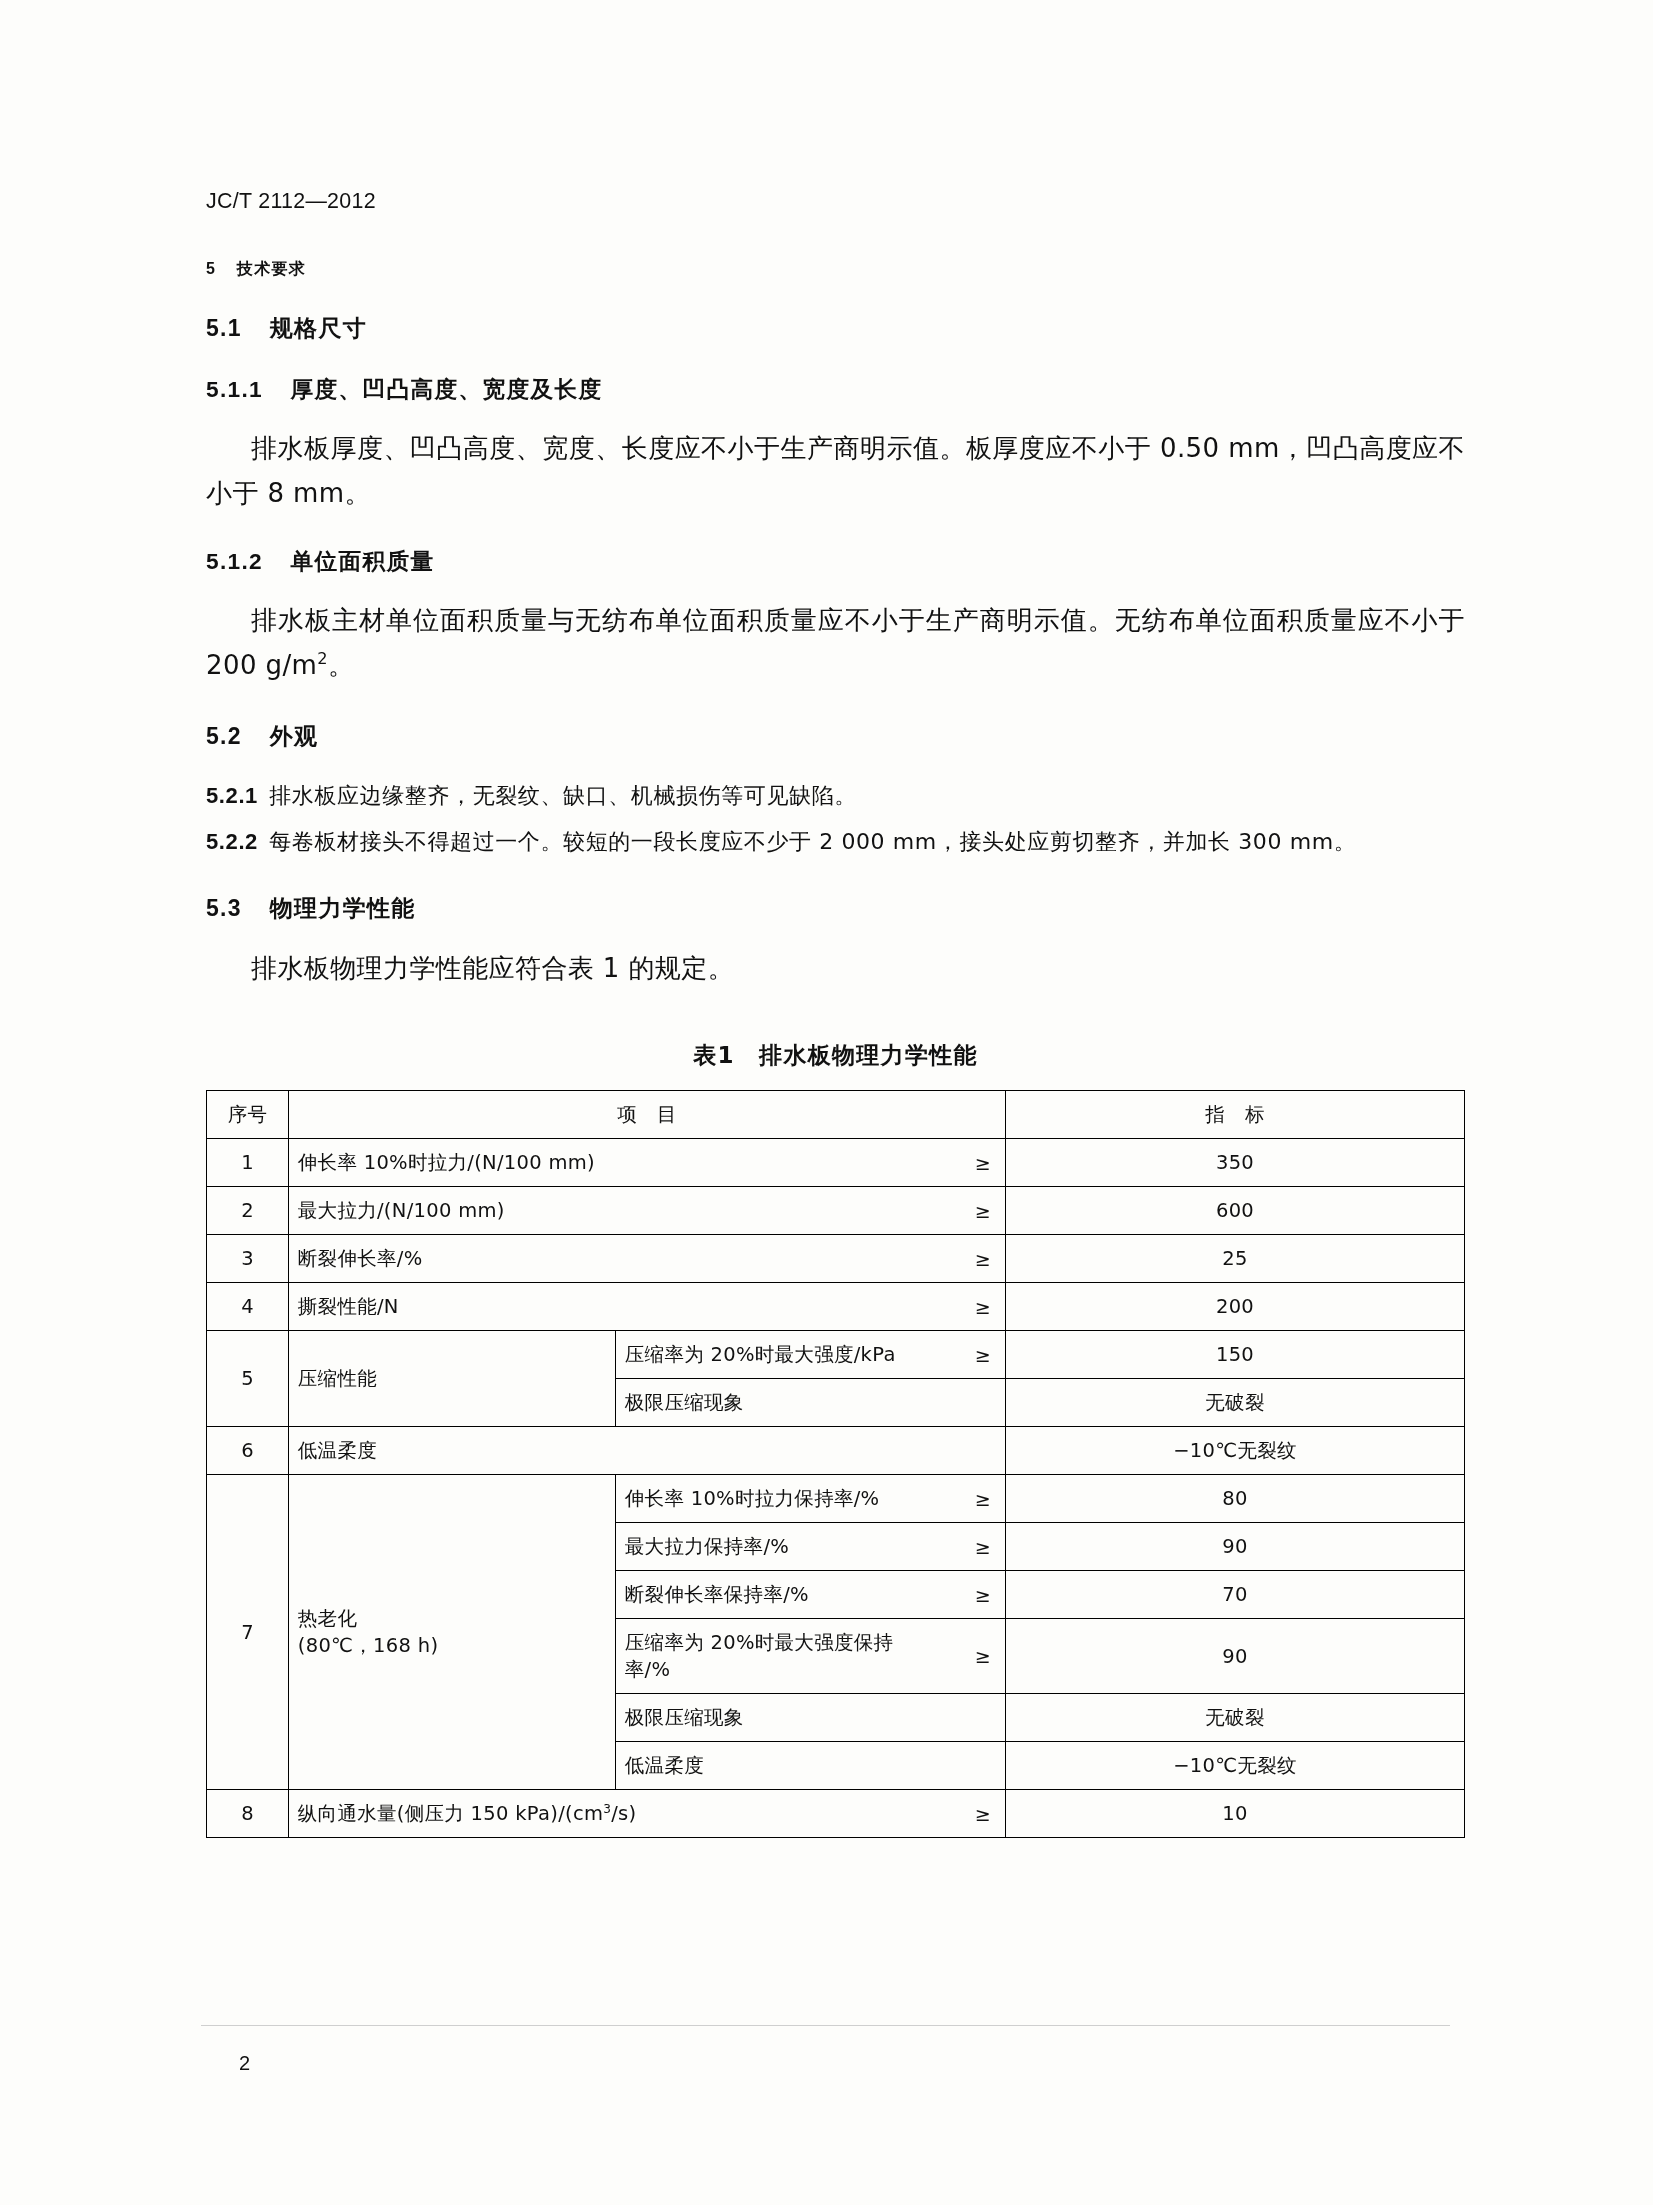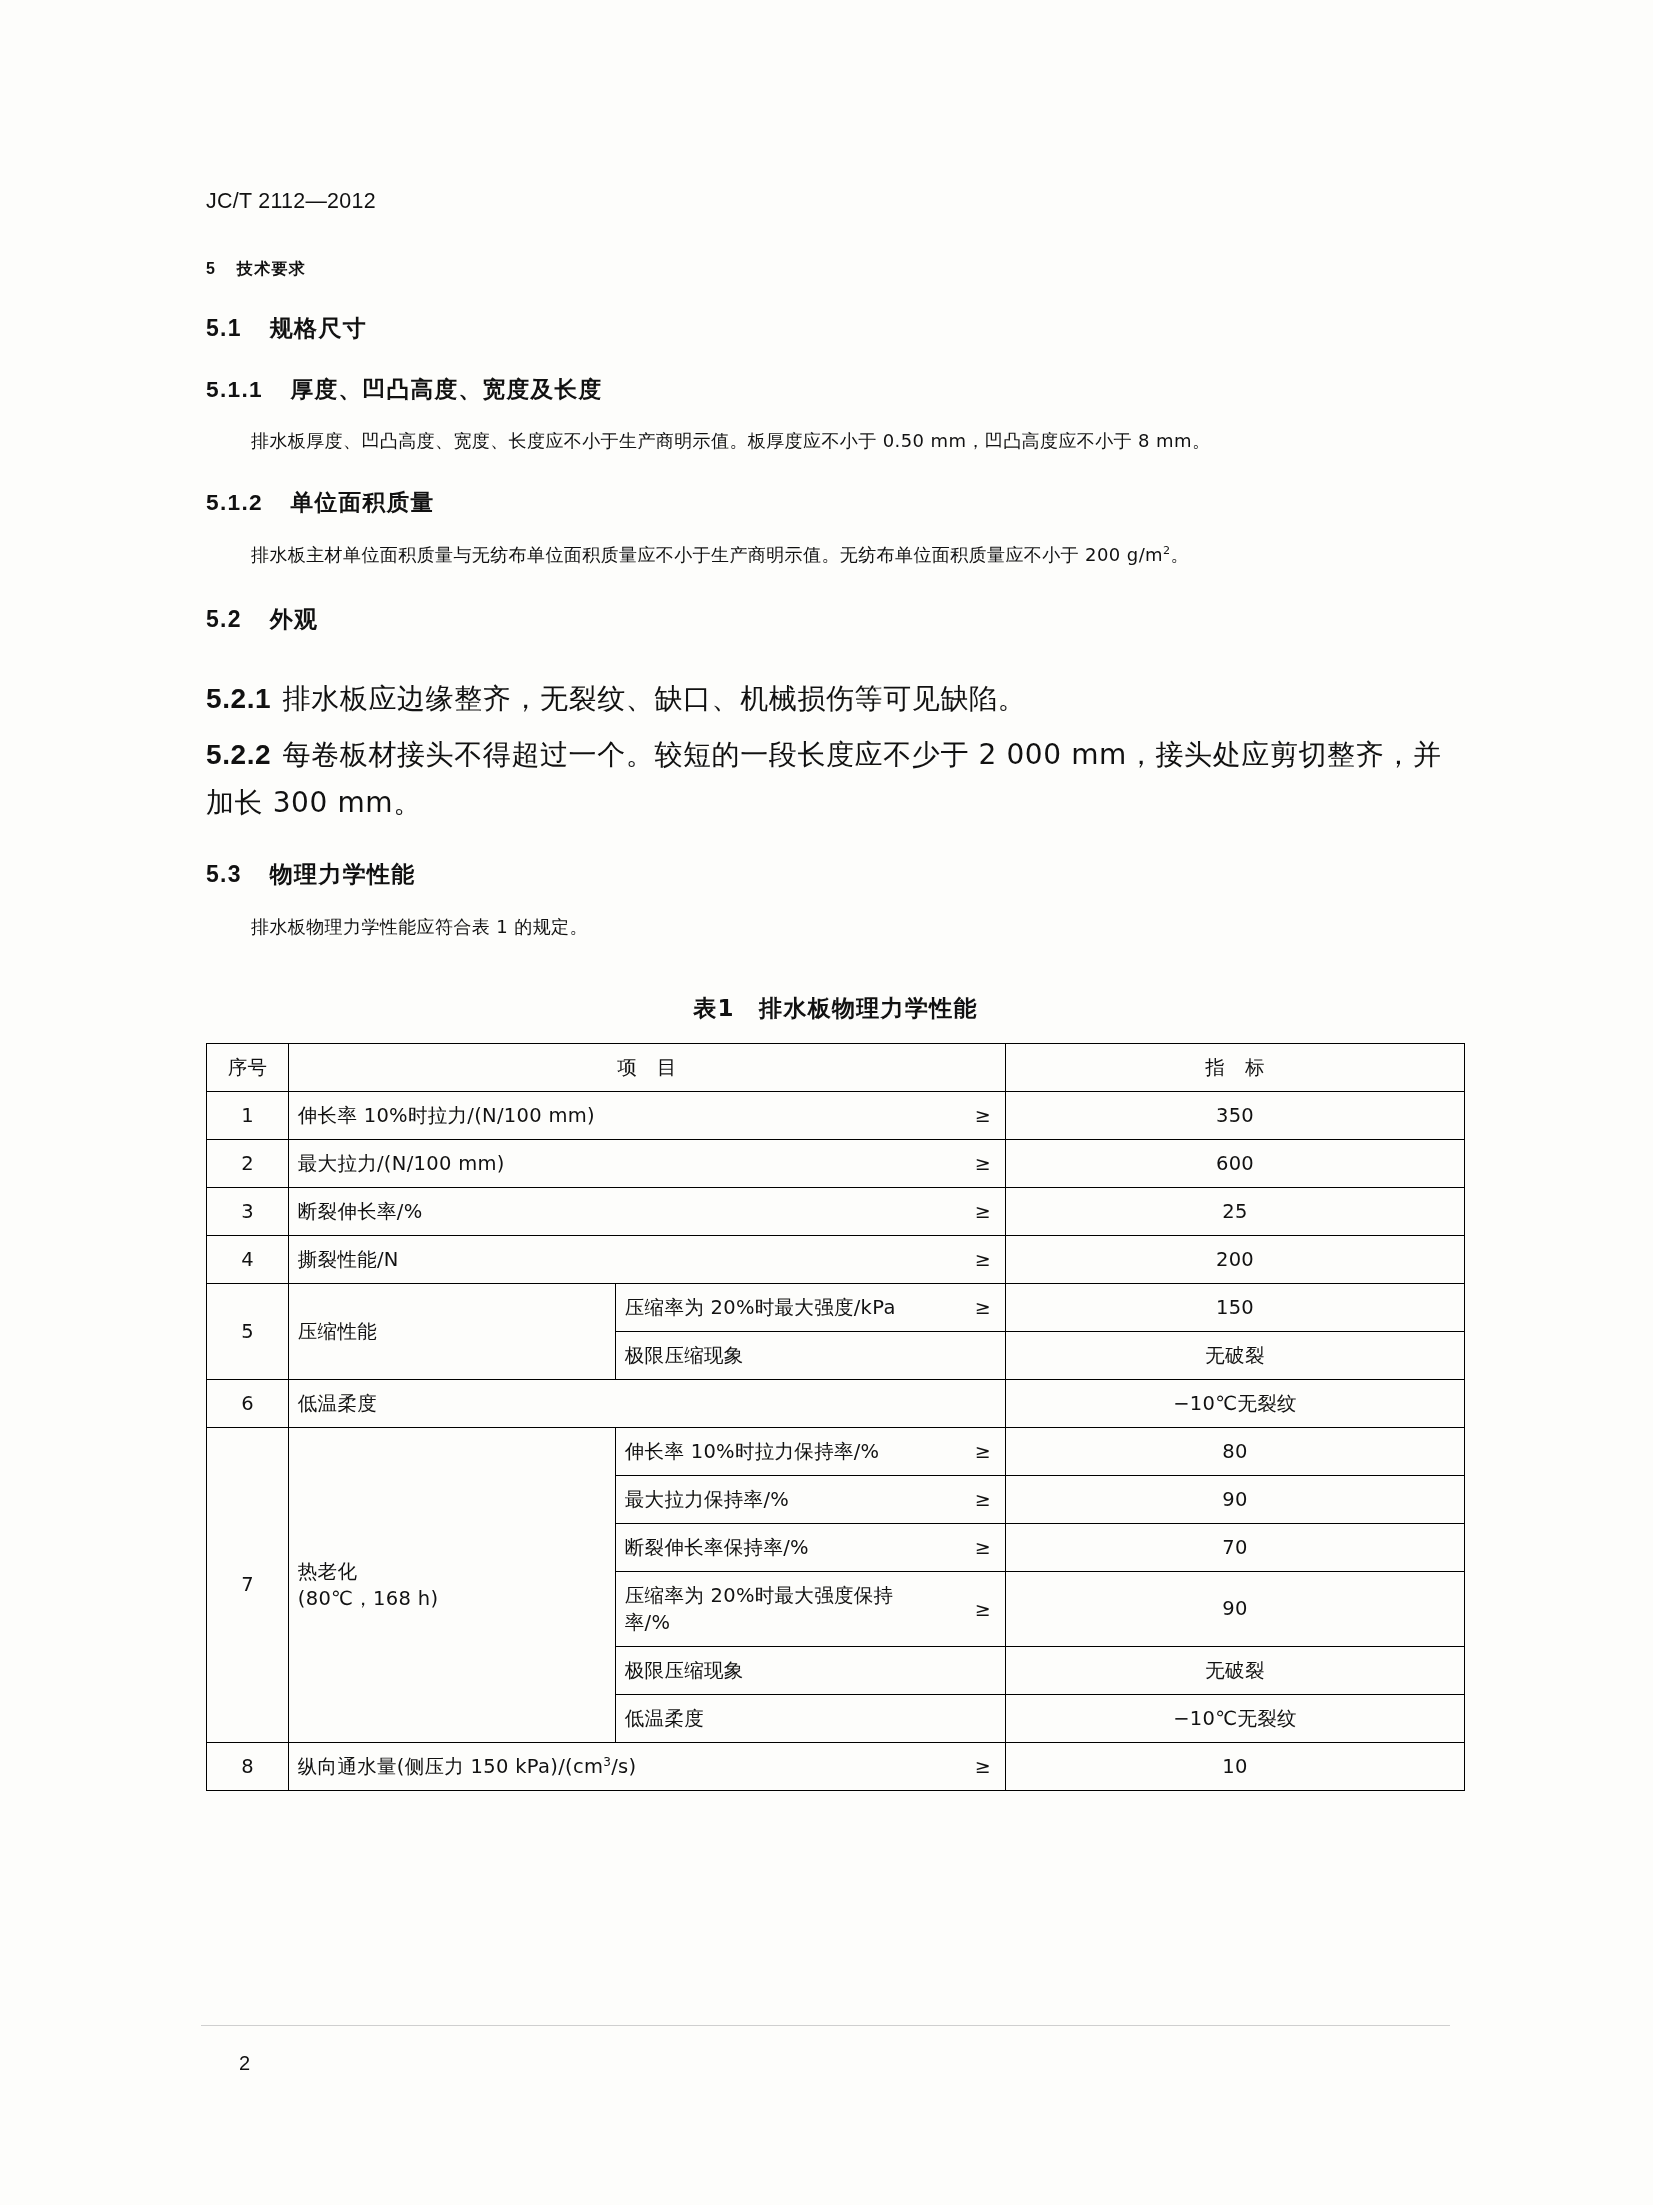--- a/index.html
+++ b/index.html
@@ -47,33 +47,33 @@
     font-size: 22.7px;
     font-weight: bold;
     margin: 30px 0 0 0;
     letter-spacing: 1.3px;
   }
   .num {
     font-family: "Liberation Sans", sans-serif;
     font-weight: bold;
   }
   .para {
-    font-size: 18px;
+    font-size: 26px;
     line-height: 1.72;
     margin: 21.4px 0 0 0;
     text-align: justify;
     letter-spacing: 0.4px;
   }
   .para.indent {
     text-indent: 45px;
   }
   .flat {
-    font-size: 28px;
+    font-size: 22px;
     line-height: 1.7;
-    margin: 40px 0 0 0;
+    margin: 25px 0 0 0;
     letter-spacing: 0.6px;
   }
   .flat .lbl {
     font-weight: bold;
     margin-right: 11.3px;
   }
   .tbl-title {
     text-align: center;
     font-size: 23px;
     font-weight: bold;

